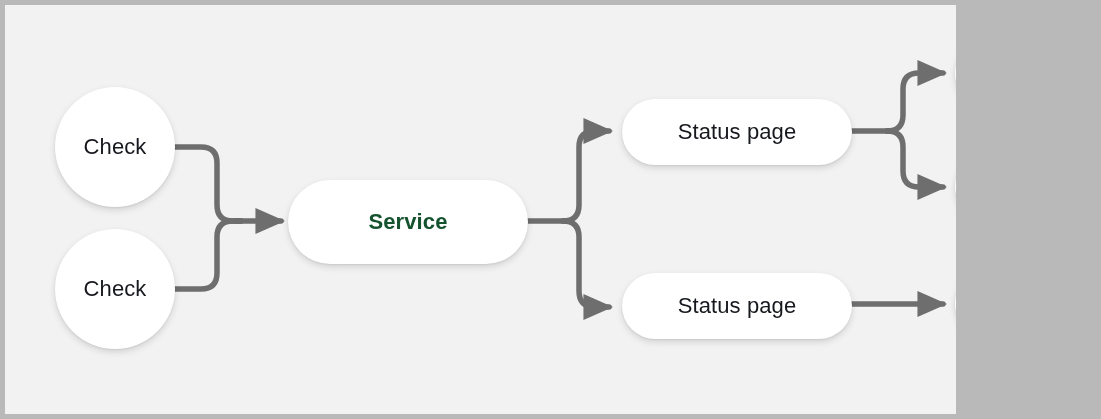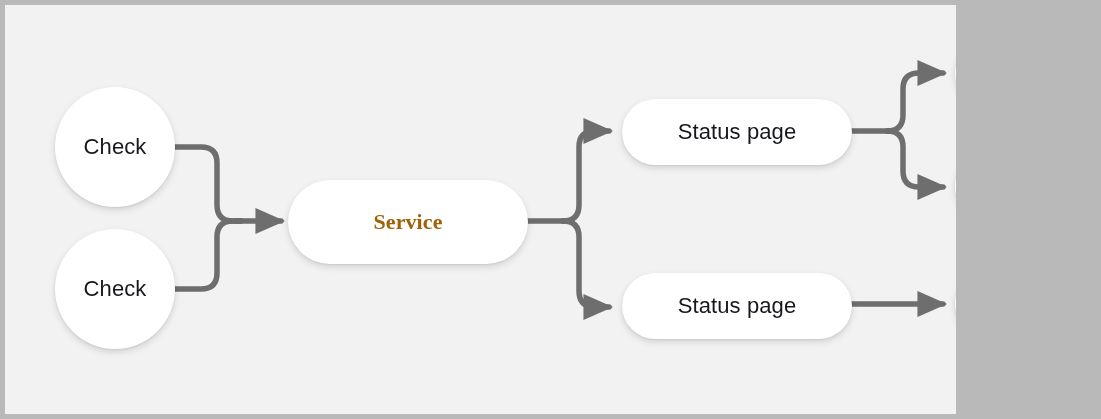--- a/index.html
+++ b/index.html
@@ -32,21 +32,21 @@
   .node-circle{ border-radius:50%; }
   .node-pill{ border-radius:999px; }
 
   .label{
     color:#16181d;
     font-size:22px;
     line-height:1;
     white-space:nowrap;
     letter-spacing:0.1px;
   }
-  .label-bold{ font-weight:700; color:#a16207;font-family:Liberation Serif, serif; }
+  .label-bold{ font-weight:700; color:#14532d; }
 
   
   .check-a{ left:50px; top:82px;  width:120px; height:120px; }
   .check-b{ left:50px; top:224px; width:120px; height:120px; }
   .service { left:283px; top:175px; width:240px; height:84px; }
   .status-a{ left:617px; top:94px;  width:230px; height:66px; }
   .status-b{ left:617px; top:268px; width:230px; height:66px; }
   .user-a  { left:950px; top:32px;  width:73px; height:73px; }
   .user-b  { left:950px; top:145px; width:73px; height:73px; }
   .user-c  { left:950px; top:262px; width:73px; height:73px; }

